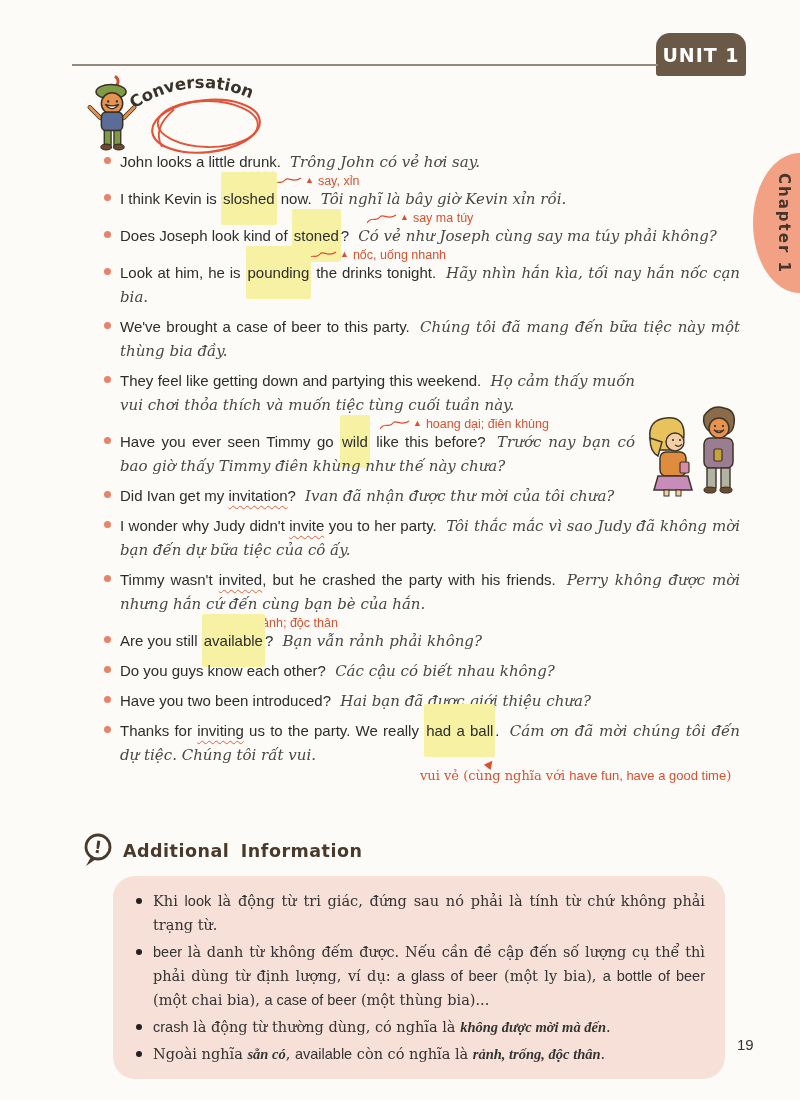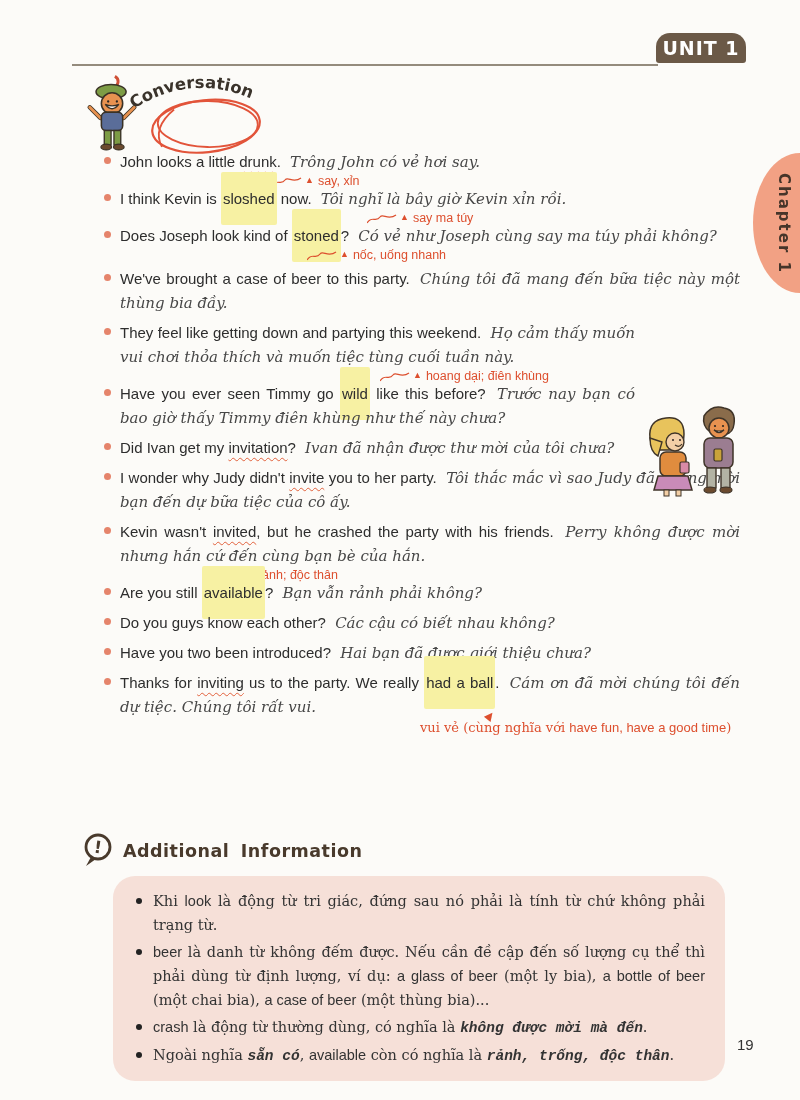--- a/index.html
+++ b/index.html
@@ -1,20 +1,20 @@
 <!DOCTYPE html>
 <html><head>
 <meta charset="utf-8">
 <style>
   html,body{margin:0;padding:0;background:#ffffff;}
   .page{position:relative;width:800px;height:1100px;background:#fcfbf8;overflow:hidden;
         font-family:"Liberation Sans",sans-serif;}
 
   
-  .unit-badge{position:absolute;left:656px;top:33px;width:90px;height:30px;background:#6b5947;
+  .unit-badge{position:absolute;left:656px;top:33px;width:90px;height:43px;background:#6b5947;
       color:#fff;border-radius:14px 14px 3px 3px;display:flex;align-items:center;justify-content:center;
       font-family:"DejaVu Sans",sans-serif;font-weight:700;font-size:19px;letter-spacing:1px;}
   .top-rule{position:absolute;left:72px;top:64px;width:586px;height:2px;background:#948b7d;}
 
   .chapter-tab{position:absolute;right:0;top:153px;width:47px;height:140px;background:#f2a184;
       border-radius:47px 0 0 47px / 70px 0 0 70px;display:flex;align-items:center;justify-content:flex-end;}
   .chapter-tab span{writing-mode:vertical-rl;color:#46352a;font-size:15px;font-weight:700;
       letter-spacing:2px;margin-right:7px;font-family:"DejaVu Sans",sans-serif;}
 
   .conv-header{position:absolute;left:82px;top:68px;width:250px;height:92px;}
@@ -28,21 +28,21 @@
   .conv-item{position:relative;padding-left:20px;margin-bottom:6px;font-size:15px;line-height:23px;color:#2d2d2d;}
   .sentence{margin:0;text-align:justify;position:relative;}
   .conv-item.narrow .sentence{max-width:515px;}
   .dot{position:absolute;left:-16px;top:7px;width:7px;height:7px;border-radius:50%;background:#e5846b;}
   .vi{font-family:"DejaVu Serif",serif;font-style:italic;color:#474747;margin-left:5px;}
   .m-hl{background:#f7f1a3;padding:18px 2px;border-radius:2px;}
   .m-wavy{text-decoration:underline;text-decoration-style:wavy;text-decoration-color:#e2613c;
       text-decoration-thickness:1px;text-underline-offset:4px;}
   .m-sans{font-family:"Liberation Sans",sans-serif;font-style:normal;}
   .m-it{font-family:"DejaVu Serif",serif;margin-top:20px;}
-  .m-itb{font-family:Liberation Mono, monospace;font-style:italic;font-weight:700;}
+  .m-itb{font-family:Liberation Serif, serif;font-style:italic;font-weight:700;}
 
   .annot{display:flex;align-items:flex-end;height:13px;margin:-6px 0 0 0;color:#dd4f2e;}
   .annot .curl{flex:0 0 auto;}
   .annot .tri{font-size:9px;line-height:1;margin:0 4px 2px 3px;color:#dd4f2e;}
   .annot-label{font-size:12.5px;line-height:1;margin-bottom:0;color:#dd4f2e;white-space:nowrap;}
 
   .below-note{position:relative;margin-top:-3px;height:17px;font-size:13px;color:#dd4f2e;
       font-family:"DejaVu Serif",serif;white-space:nowrap;}
   .below-note .m-sans{font-family:"Liberation Sans",sans-serif;}
   .bn-arrow{position:absolute;left:66px;top:-12px;font-size:11px;color:#dd4f2e;
@@ -148,20 +148,25 @@
 
       </div>
       <div class="conv-item">
         <div class="annot" style="margin-left: 187px;">
           <svg class="curl" width="30" height="13" viewBox="0 0 30 13">
             <path d="M0 12 C5 4 9 12 13 6 C16 2 21 10 29 4" fill="none" stroke="#dd4f2e" stroke-width="1.2"></path>
           </svg>
           <span class="tri">▲</span>
           <span class="annot-label">nốc, uống nhanh</span>
         </div>
+        <p class="sentence">
+          <span class="dot"></span>
+          <span class="en"><span>Look at him, he is </span><span class="m-hl">pounding</span><span> the drinks tonight.</span></span>
+          <span class="vi">Hãy nhìn hắn kìa, tối nay hắn nốc cạn bia.</span>
+        </p>
 
       </div>
       <div class="conv-item">
 
         <p class="sentence">
           <span class="dot"></span>
           <span class="en"><span>We've brought a case of beer to this party.</span></span>
           <span class="vi">Chúng tôi đã mang đến bữa tiệc này một thùng bia đầy.</span>
         </p>
 
@@ -205,21 +210,21 @@
           <span class="dot"></span>
           <span class="en"><span>I wonder why Judy didn't </span><span class="m-wavy">invite</span><span> you to her party.</span></span>
           <span class="vi">Tôi thắc mắc vì sao Judy đã không mời bạn đến dự bữa tiệc của cô ấy.</span>
         </p>
 
       </div>
       <div class="conv-item">
 
         <p class="sentence">
           <span class="dot"></span>
-          <span class="en"><span>Kevin wasn't </span><span class="m-wavy">invited</span><span>, but he crashed the party with his friends.</span></span>
+          <span class="en"><span>Timmy wasn't </span><span class="m-wavy">invited</span><span>, but he crashed the party with his friends.</span></span>
           <span class="vi">Perry không được mời nhưng hắn cứ đến cùng bạn bè của hắn.</span>
         </p>
 
       </div>
       <div class="conv-item">
         <div class="annot" style="margin-left: 92px;">
           <svg class="curl" width="30" height="13" viewBox="0 0 30 13">
             <path d="M0 12 C5 4 9 12 13 6 C16 2 21 10 29 4" fill="none" stroke="#dd4f2e" stroke-width="1.2"></path>
           </svg>
           <span class="tri">▲</span>

